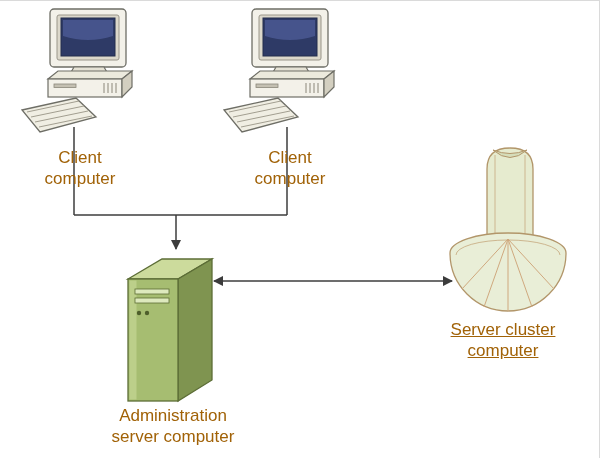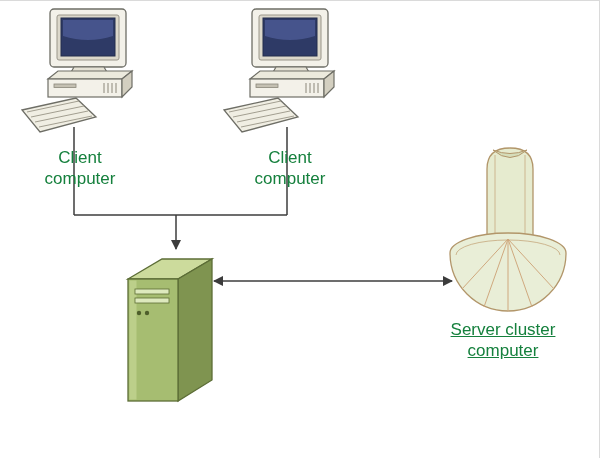--- a/index.html
+++ b/index.html
@@ -13,21 +13,21 @@
     border-right:1px solid #dadada;
     overflow:hidden;
   }
   .layer { position:absolute; left:0; top:0; }
   .node { position:absolute; }
   .node svg { display:block; }
   .label {
     position:absolute;
     font-size:17px;
     line-height:21px;
-    color:#15803d;
+    color:#a16207;
     text-align:center;
   }
 </style>
 </head>
 <body>
 
 <div class="canvas">
 
   <svg class="layer" width="600" height="458" viewBox="0 0 600 458" aria-hidden="true">
     <defs>
@@ -87,20 +87,21 @@
       <polygon points="10,26 44,6 94,6 60,26" fill="#ccdb9c" stroke="#5c6d36" stroke-width="1.3"></polygon>
       <polygon points="60,26 94,6 94,127 60,148" fill="#7f9450" stroke="#5c6d36" stroke-width="1.3"></polygon>
       <rect x="10" y="26" width="50" height="122" fill="#a6bd71" stroke="#5c6d36" stroke-width="1.3"></rect>
       <rect x="11.5" y="27.5" width="7" height="119" fill="#bccf8a"></rect>
       <rect x="17" y="36" width="34" height="5" fill="#dde9bd" stroke="#5c6d36" stroke-width="0.8"></rect>
       <rect x="17" y="45" width="34" height="5" fill="#dde9bd" stroke="#5c6d36" stroke-width="0.8"></rect>
       <circle cx="21" cy="60" r="2.2" fill="#4e5e2b"></circle>
       <circle cx="29" cy="60" r="2.2" fill="#4e5e2b"></circle>
     </svg>
   </div>
+  <div class="label" style="left:98px; top:404px; width:150px;">Administration server computer</div>
 
   <div class="node" style="left:438px; top:140px;">
     <svg width="130" height="180" viewBox="0 0 130 180">
 
       <path d="M49,115 L49,28 Q49,7 72,7 Q95,7 95,28 L95,115 Z" fill="#e6ebcf" stroke="#b2966a" stroke-width="1.3"></path>
       <path d="M55,9 Q72,24 89,9 Q72,16 55,9 Z" fill="#d6ddba" stroke="#b2966a" stroke-width="1"></path>
       <path d="M57,14 V110 M87,14 V110" stroke="#cdb68f" stroke-width="1" fill="none"></path>
 
       <path d="M12,112 A58,20 0 0 1 128,112 A58,58 0 0 1 12,112 Z" fill="#e9eed7" stroke="#b2966a" stroke-width="1.3"></path>
       <path d="M18,114 A52,15 0 0 1 122,114" stroke="#cdb68f" stroke-width="1" fill="none"></path>

